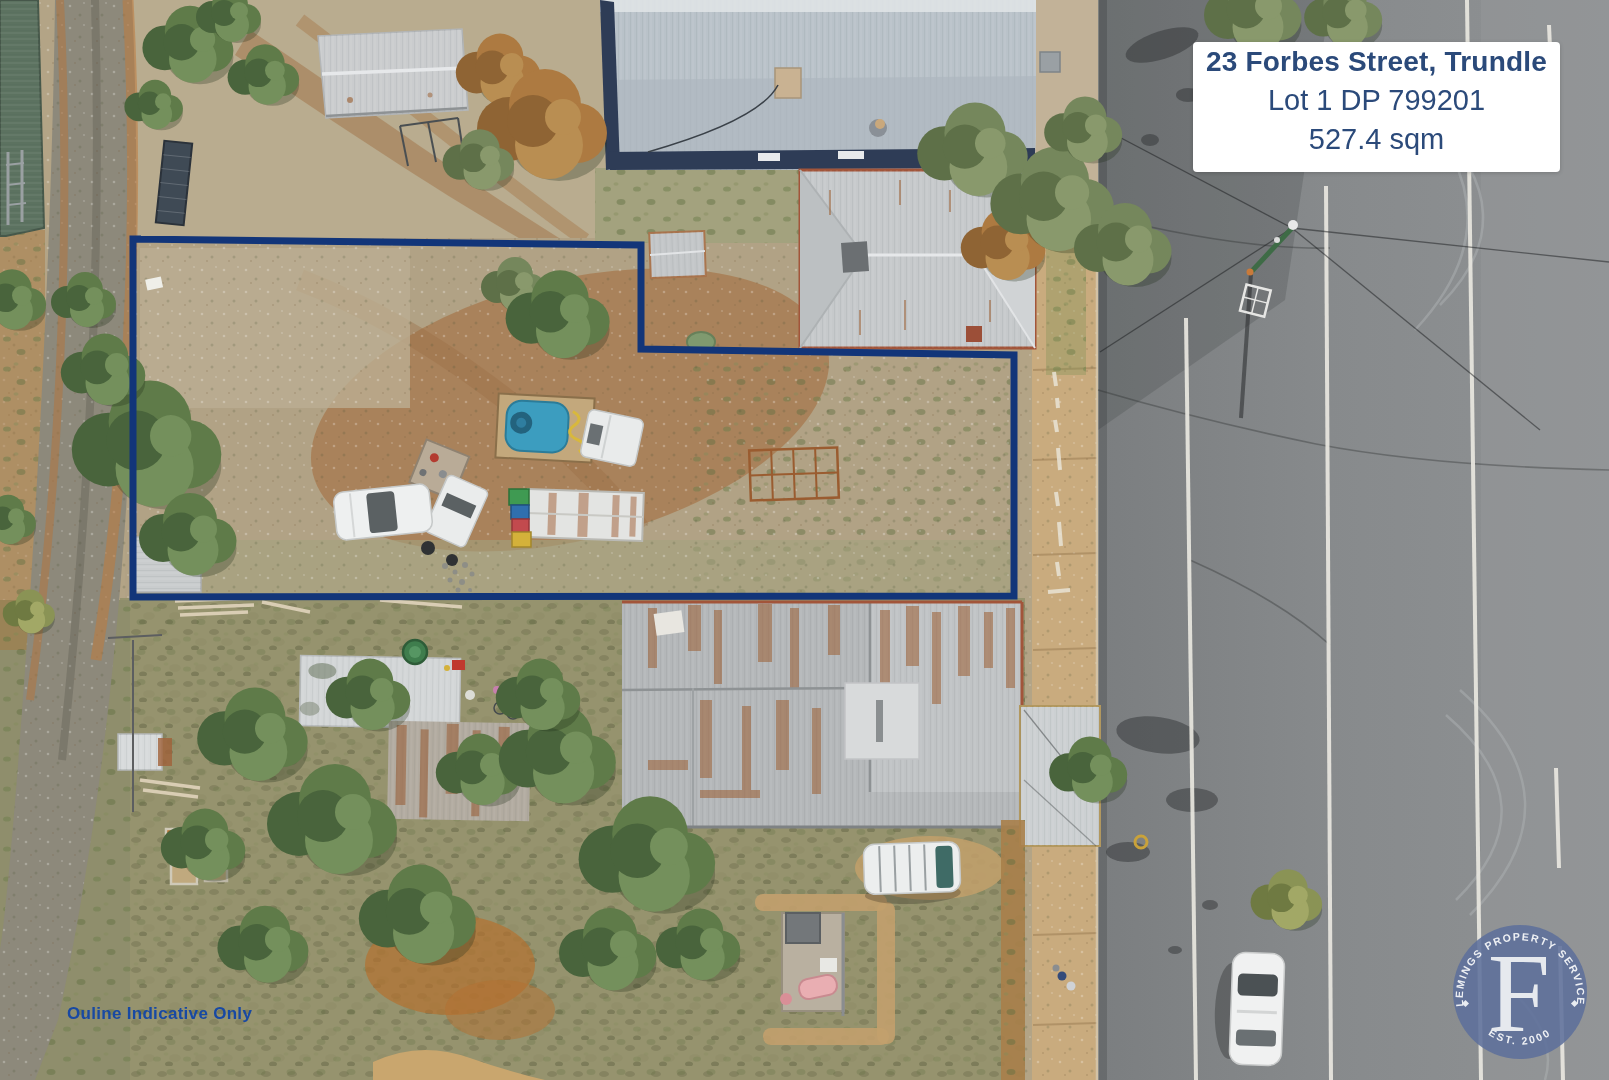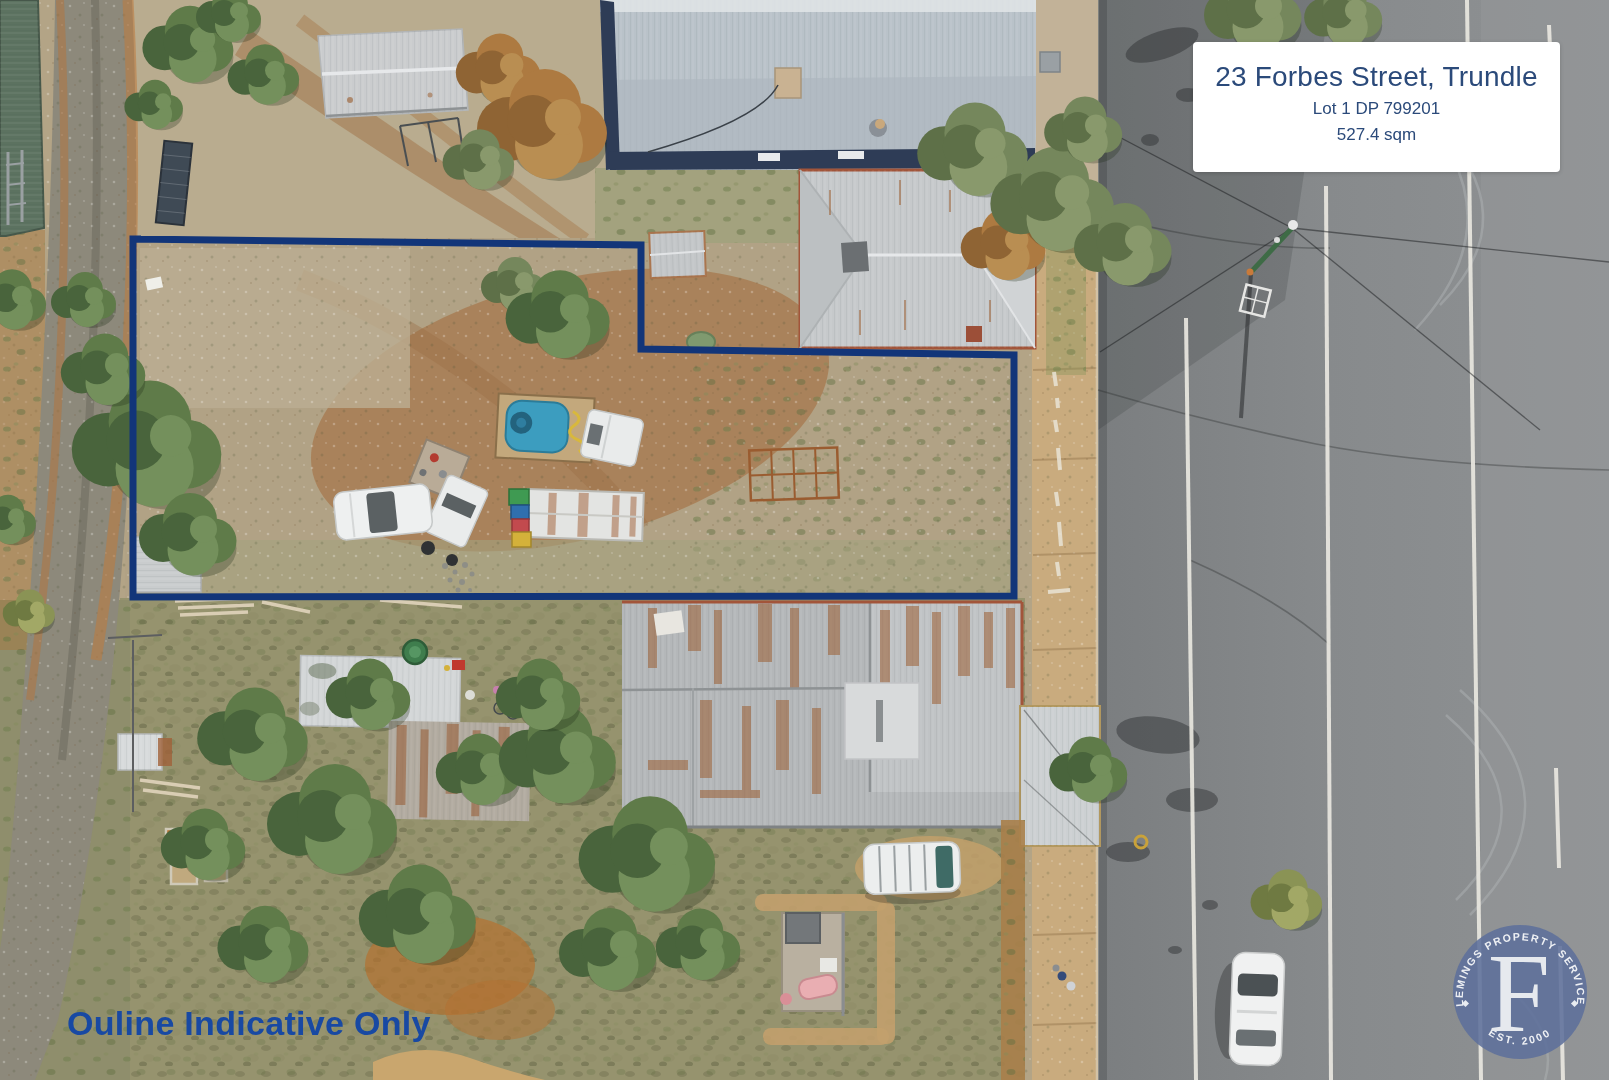--- a/index.html
+++ b/index.html
@@ -2,23 +2,23 @@
 <html><head>
 <meta charset="utf-8">
 <style>
   html,body{margin:0;padding:0;background:#222;}
   .stage{position:relative;width:1609px;height:1080px;overflow:hidden;
          font-family:"Liberation Sans",sans-serif;}
   .stage svg{position:absolute;left:0;top:0;}
   .info-card{position:absolute;left:1193px;top:42px;width:367px;height:130px;
              background:#ffffff;border-radius:4px;text-align:center;
              box-shadow:0 1px 4px rgba(0,0,0,0.18);color:#2b4a7a;}
-  .info-card .title{margin-top:19px;font-size:28px;font-weight:normal;letter-spacing:0.2px;}
-  .info-card .sub{margin-top:6px;font-size:17px;font-weight:normal;}
-  .disclaimer{position:absolute;left:67px;top:1004px;font-size:34px;font-weight:bold;
+  .info-card .title{margin-top:4px;font-size:28px;font-weight:bold;letter-spacing:0.2px;}
+  .info-card .sub{margin-top:6px;font-size:29px;font-weight:normal;}
+  .disclaimer{position:absolute;left:67px;top:1004px;font-size:17px;font-weight:bold;
               color:#1849a3;letter-spacing:0.3px;text-align:center;}
   text.arc{font-family:"Liberation Sans",sans-serif;font-size:10.5px;font-weight:bold;
            letter-spacing:1.6px;fill:#eef0f4;}
   text.mono{font-family:"Liberation Serif",serif;font-size:112px;fill:#e6e9ee;}
 </style>
 </head>
 <body>
 
 <div class="stage">
 <svg width="1609" height="1080" viewBox="0 0 1609 1080">

